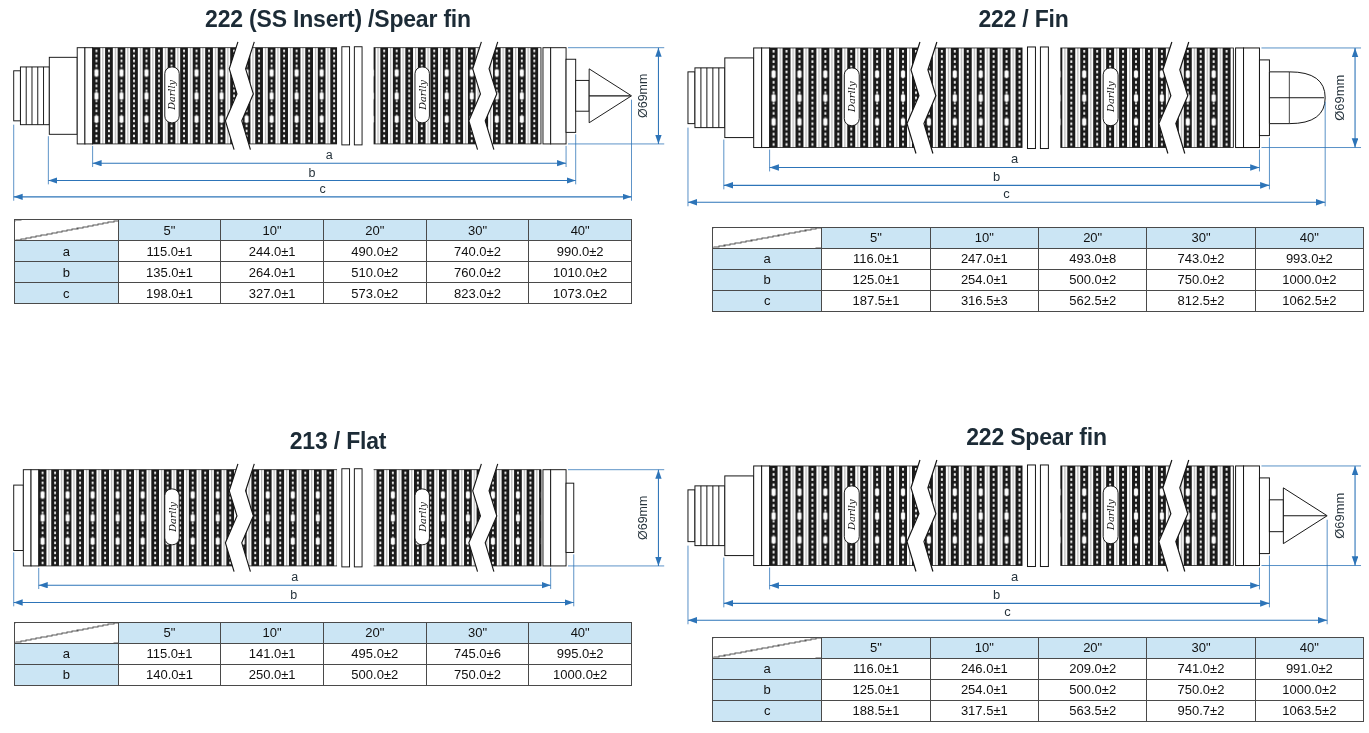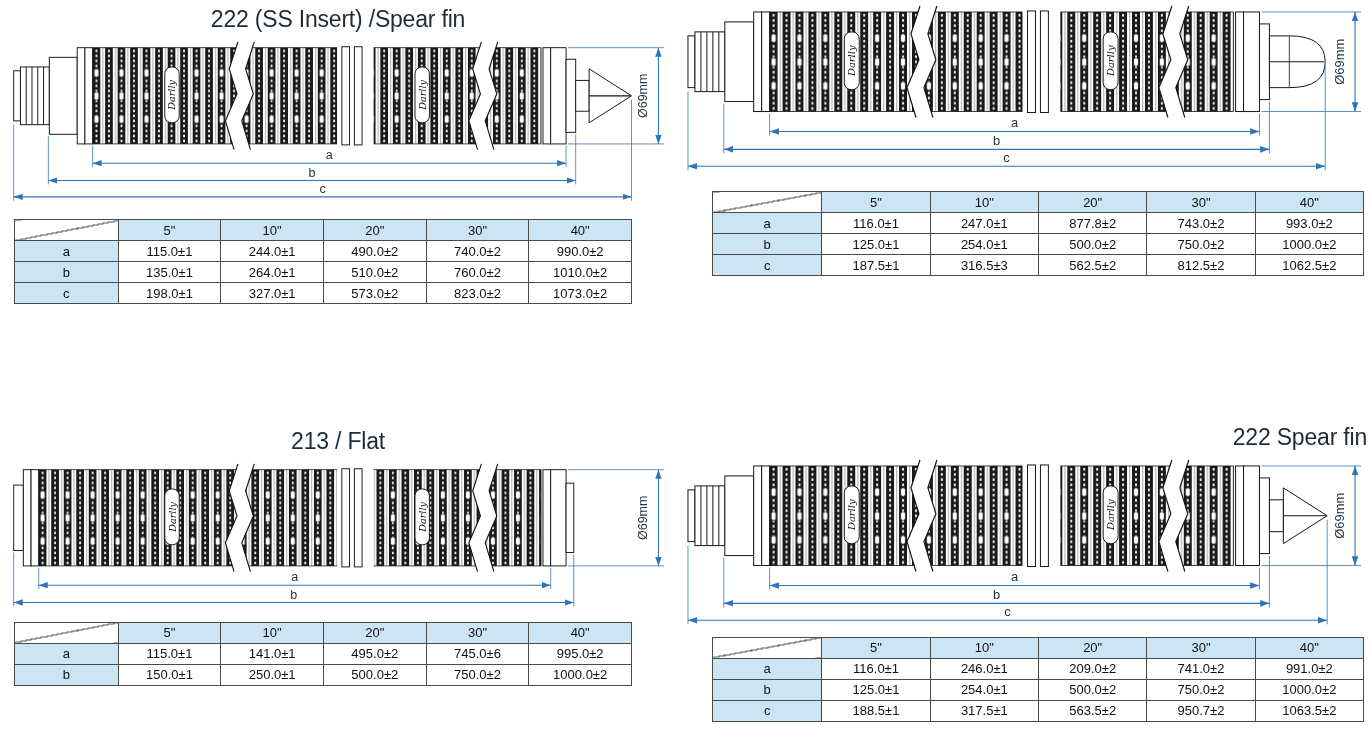--- a/index.html
+++ b/index.html
@@ -14,25 +14,25 @@
   }
   .grid{
     display:grid;
     grid-template-columns:664px 687px;
     grid-template-rows:416px auto;
     column-gap:10px;
     padding:4px 2px 0 6px;
   }
   .panel{position:relative;}
   .title{
-    font-size:23px;font-weight:normal;letter-spacing:-0.2px;
+    font-size:23px;font-weight:bold;letter-spacing:-0.2px;
     color:var(--title);margin:2px 0 6px 0;line-height:1.2;
   }
   .title.center{text-align:center;}
-  .title.left{text-align:right;padding-left:26px;}
+  .title.left{text-align:center;padding-left:26px;}
   .p2 .title{margin-top:8px;}
   .p3 .title{margin-top:4px;}
   .drawing-slot svg{display:block;width:100%;height:auto;}
   svg .ink{stroke:var(--ink);stroke-width:1;fill:#fff;}
   svg .dim{stroke:var(--blue);stroke-width:1.1;fill:none;}
   svg .ext{stroke:var(--blue);stroke-width:0.8;fill:none;}
   svg text.dimlabel{
     font-size:13px;fill:var(--dimlabel);
     font-family:"Liberation Sans",sans-serif;
   }
@@ -232,20 +232,21 @@
               <td class="val">573.0±2</td>
               <td class="val">823.0±2</td>
               <td class="val">1073.0±2</td>
             </tr>
           </tbody>
         </table>
       </div>
   </section>
 
   <section class="panel p1">
+    <h2 class="title center">222 / Fin</h2>
     <div class="drawing-slot">
         <svg viewBox="0 0 690 172" xmlns="http://www.w3.org/2000/svg">
     <defs>
     <pattern id="fins1" x="90" y="8" width="26" height="100" patternUnits="userSpaceOnUse">
       <rect width="26" height="100" fill="#fff"></rect>
       <rect width="8" height="100" fill="#1a1a1a"></rect>
       <rect x="13" width="8" height="100" fill="#1a1a1a"></rect>
       <rect x="10.3" width="0.9" height="100" fill="#9a9a9a"></rect>
       <rect x="23.3" width="0.9" height="100" fill="#9a9a9a"></rect>
       <rect x="3.1" y="2.0" width="1.8" height="2.6" fill="#fff"></rect>
@@ -383,21 +384,21 @@
               <td class="head">5"</td>
               <td class="head">10"</td>
               <td class="head">20"</td>
               <td class="head">30"</td>
               <td class="head">40"</td>
             </tr>
             <tr>
               <td class="rowlabel">a</td>
               <td class="val">116.0±1</td>
               <td class="val">247.0±1</td>
-              <td class="val">877.8±2</td>
+              <td class="val">493.0±8</td>
               <td class="val">743.0±2</td>
               <td class="val">993.0±2</td>
             </tr>
             <tr>
               <td class="rowlabel">b</td>
               <td class="val">125.0±1</td>
               <td class="val">254.0±1</td>
               <td class="val">500.0±2</td>
               <td class="val">750.0±2</td>
               <td class="val">1000.0±2</td>
@@ -550,21 +551,21 @@
             <tr>
               <td class="rowlabel">a</td>
               <td class="val">115.0±1</td>
               <td class="val">141.0±1</td>
               <td class="val">495.0±2</td>
               <td class="val">745.0±6</td>
               <td class="val">995.0±2</td>
             </tr>
             <tr>
               <td class="rowlabel">b</td>
-              <td class="val">150.0±1</td>
+              <td class="val">140.0±1</td>
               <td class="val">250.0±1</td>
               <td class="val">500.0±2</td>
               <td class="val">750.0±2</td>
               <td class="val">1000.0±2</td>
             </tr>
           </tbody>
         </table>
       </div>
   </section>
 

